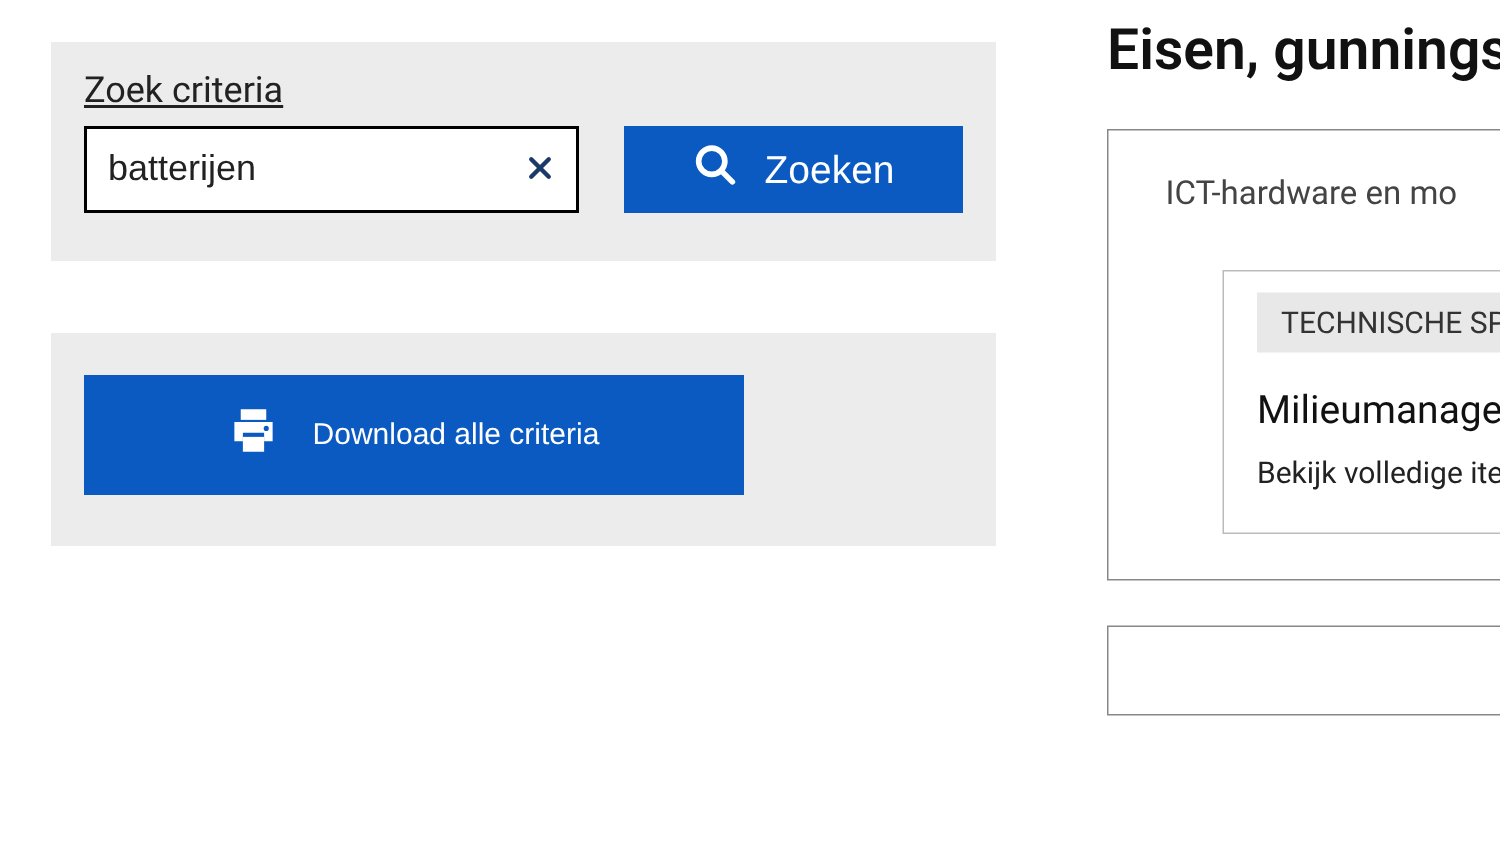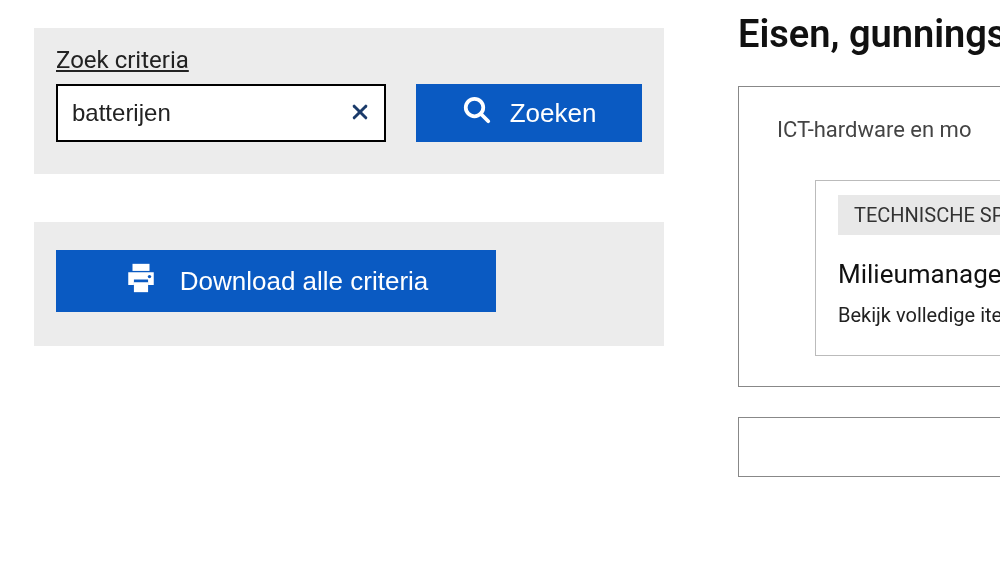--- a/index.html
+++ b/index.html
@@ -87,25 +87,25 @@
     .search-btn svg { width: 30px; height: 30px; }
 
     .download-panel {
       background: #ececec;
       margin-top: 48px;
       padding: 28px 22px 34px 22px;
     }
 
     .download-btn {
       width: 440px;
-      height: 62px;
+      height: 80px;
       background: #0a5ac2;
       border: none;
       color: #fff;
-      font-size: 26px;
+      font-size: 20px;
       cursor: pointer;
       display: flex;
       align-items: center;
       justify-content: center;
       gap: 22px;
     }
     .download-btn svg { width: 34px; height: 34px; }
 
     .right-col {
       position: absolute;

